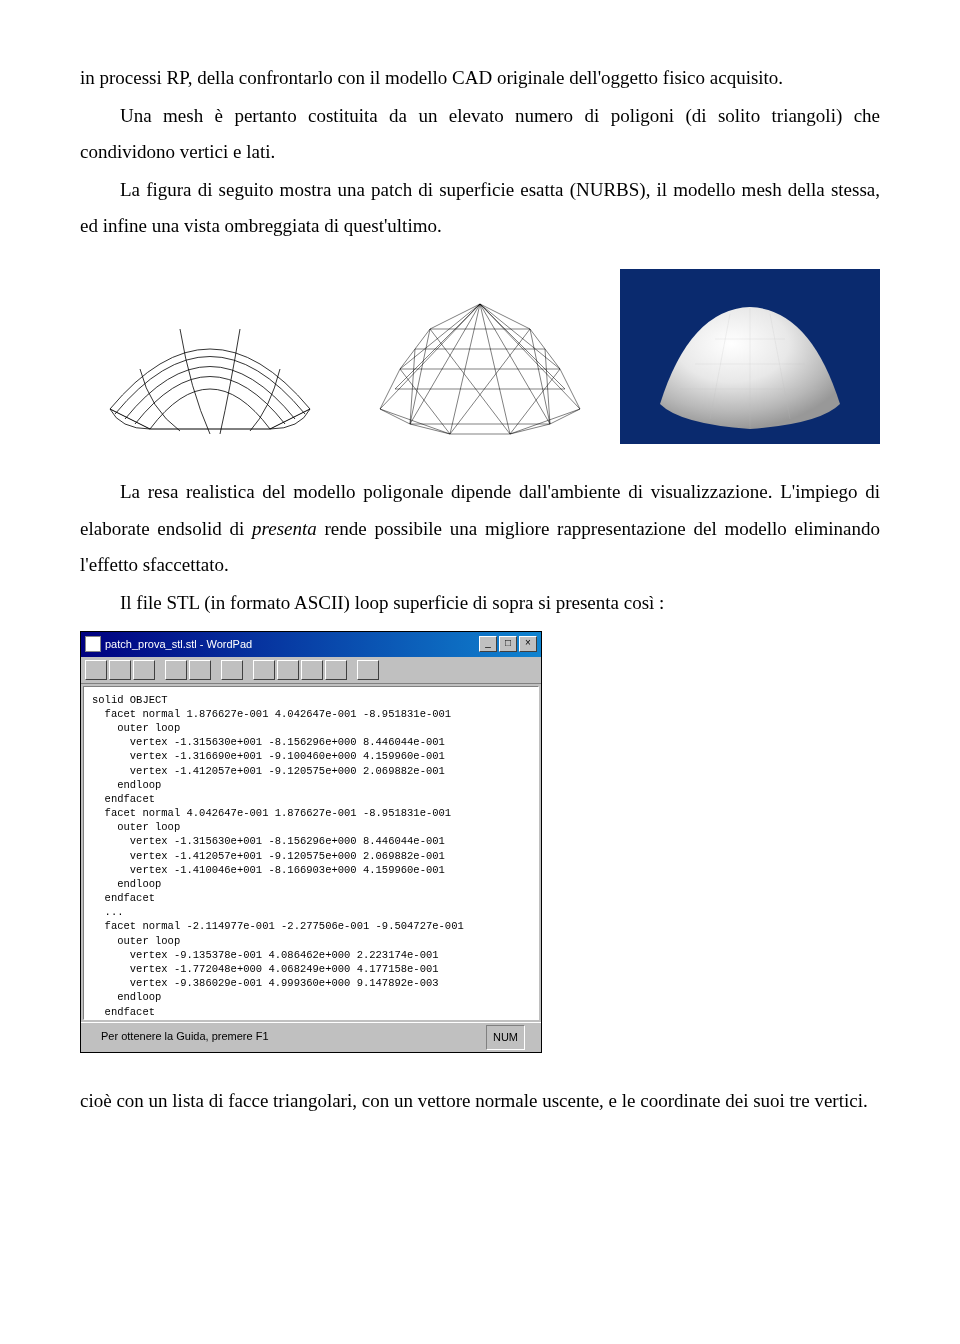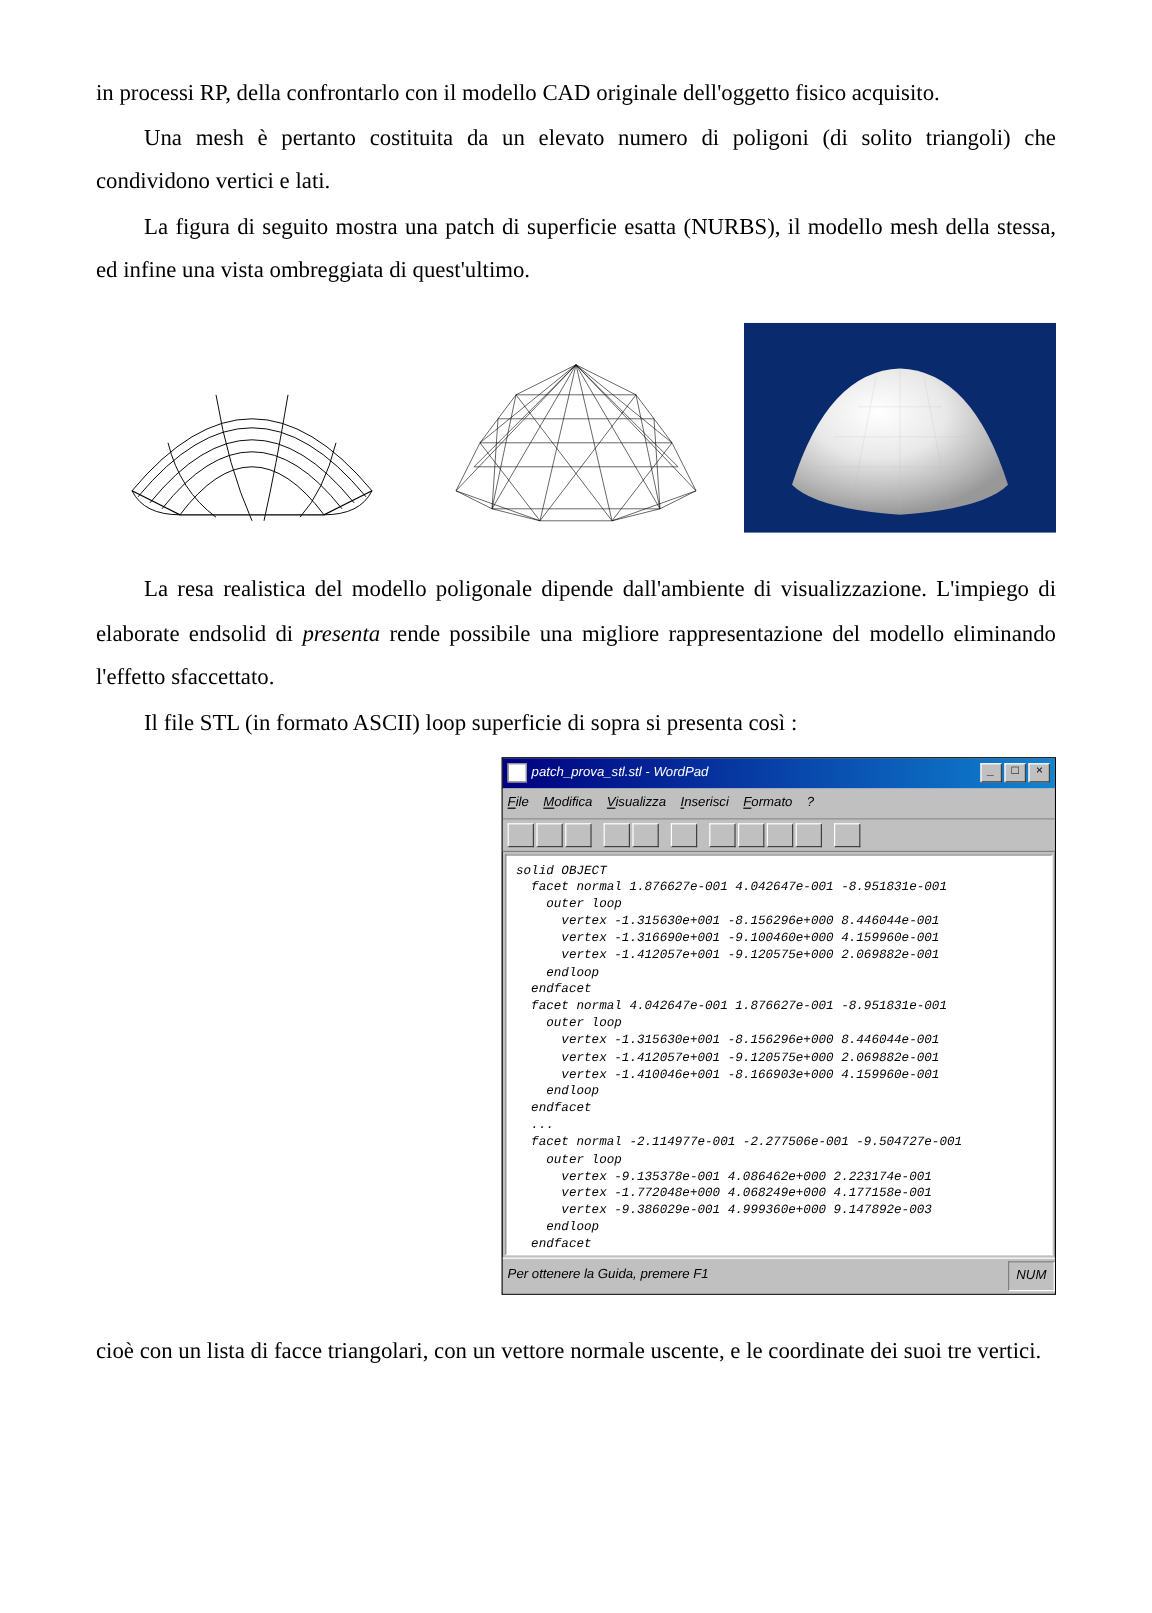--- a/index.html
+++ b/index.html
@@ -28,23 +28,22 @@
     justify-content: center;
   }
   .fig {
     position: relative;
   }
   .fig svg {
     display: block;
   }
   .wordpad-wrapper {
     display: flex;
-    justify-content: flex-end;
+    justify-content: flex-start;
     margin: 10px 0 30px 0;
-    font-style: italic;
   }
   .wordpad {
     width: 460px;
     border: 1px solid #000;
     background: #c0c0c0;
     font-family: 'MS Sans Serif', Tahoma, sans-serif;
     font-size: 11px;
   }
   .titlebar {
     background: linear-gradient(to right, #000080, #1084d0);
@@ -114,21 +113,21 @@
     height: 320px;
     overflow: hidden;
     border-top: 1px solid #808080;
     border-left: 1px solid #808080;
     border-right: 1px solid #fff;
     border-bottom: 1px solid #fff;
     margin: 2px;
   }
   .statusbar {
     background: #c0c0c0;
-    padding: 2px 0;
+    padding: 2px 16px;
     display: flex;
     border-top: 1px solid #fff;
     font-size: 11px;
   }
   .statusbar .cell {
     border: 1px solid #808080;
     border-right-color: #fff;
     border-bottom-color: #fff;
     padding: 1px 6px;
     margin-left: auto;
@@ -208,28 +207,20 @@
 <div class="wordpad-wrapper">
   <div class="wordpad">
     <div class="titlebar">
       <span class="doc-icon"></span>
       <span>patch_prova_stl.stl - WordPad</span>
       <div class="title-ctrls">
         <div class="btn">_</div>
         <div class="btn">□</div>
         <div class="btn">×</div>
       </div>
-    </div>
-    <div class="menubar">
-      <span>File</span>
-      <span>Modifica</span>
-      <span>Visualizza</span>
-      <span>Inserisci</span>
-      <span>Formato</span>
-      <span>?</span>
     </div>
     <div class="toolbar">
       <div class="tbtn"></div>
       <div class="tbtn"></div>
       <div class="tbtn"></div>
       <div class="tsep"></div>
       <div class="tbtn"></div>
       <div class="tbtn"></div>
       <div class="tsep"></div>
       <div class="tbtn"></div>

